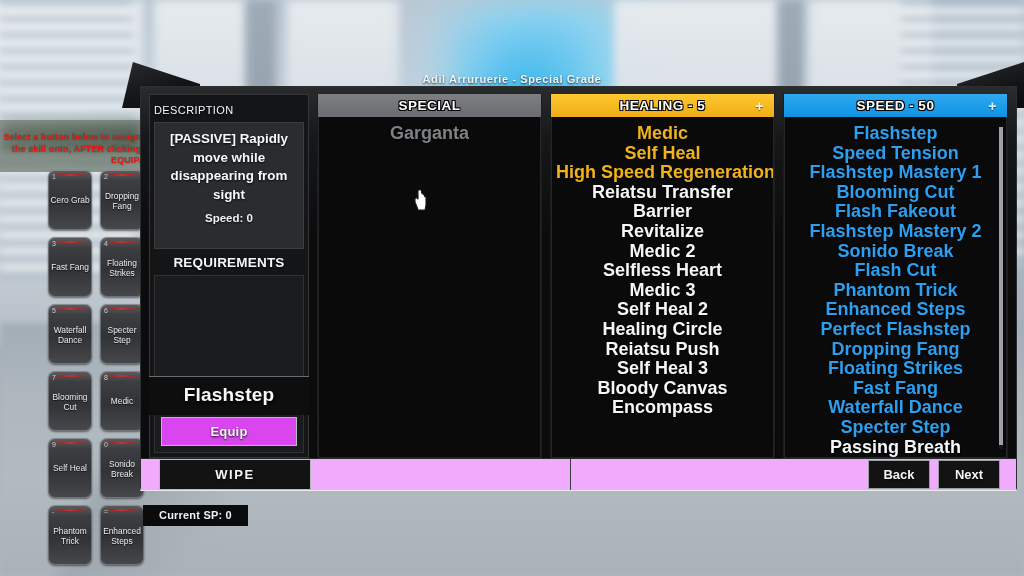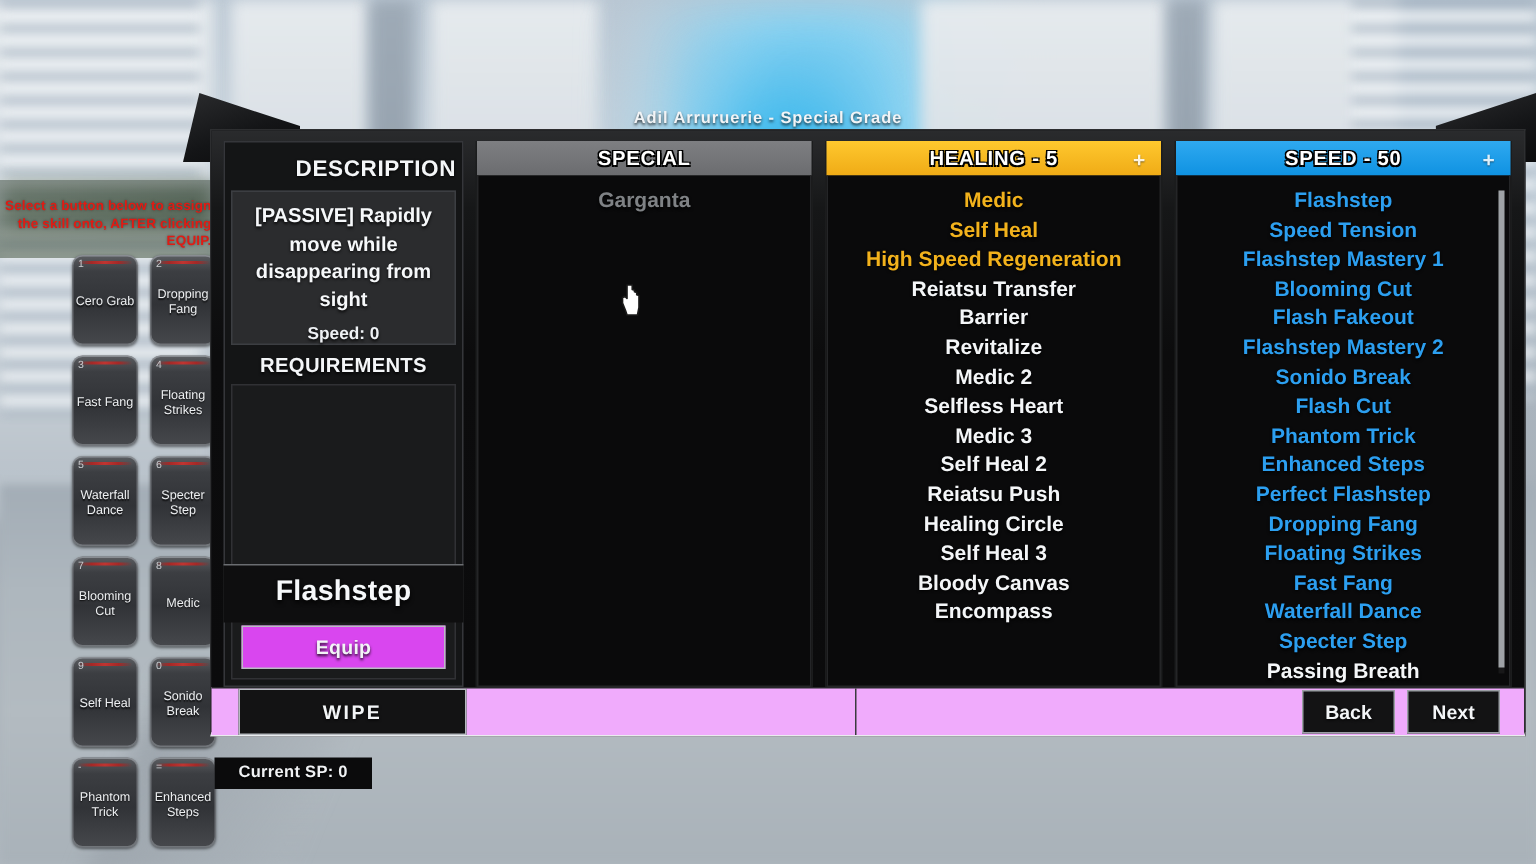--- a/index.html
+++ b/index.html
@@ -198,32 +198,32 @@
   
   .col-desc {
     flex: 0 0 160px;
     display: flex;
     flex-direction: column;
     background: #141516;
     border: 1px solid #35363a;
     padding: 4px;
   }
   .desc-head {
-    text-align: right;
+    text-align: left;
     color: #f4f6f8;
-    font-size: 15px;
-    font-weight: bold;
+    font-size: 11px;
+    font-weight: normal;
     letter-spacing: .4px;
     padding: 5px 0 6px;
     text-shadow: 0 1px 2px rgba(0,0,0,.85);
   }
   .desc-body {
     background: #2b2c2e;
     border: 1px solid #3c3e42;
-    padding: 7px 5px 0;
+    padding: 7px 5px 24px;
     text-align: center;
   }
   .desc-text {
     color: #f6f8fa;
     font-size: 13.4px;
     font-weight: bold;
     line-height: 18.5px;
     text-shadow: 0 1px 2px rgba(0,0,0,.85);
   }
   .desc-stat {
@@ -315,21 +315,21 @@
     position: relative;
     flex: 1 1 auto;
     background: #0a0a0b;
     border: 1px solid #242527;
     border-top: none;
     overflow: hidden;
     padding: 7px 4px 0;
   }
   .col-list .row {
     text-align: center;
-    font-size: 14px;
+    font-size: 18px;
     font-weight: bold;
     line-height: 19.6px;
     white-space: nowrap;
     text-shadow: 0 1px 2px rgba(0,0,0,.9);
     cursor: pointer;
   }
   .row.locked  { color: #f4f6f8; }
   .row.gold    { color: #f2b21c; }
   .row.blue    { color: #2c9ff0; }
   .row.dim     { color: #7f8285; }
@@ -534,22 +534,22 @@
               <div class="row gold">Medic</div>
               <div class="row gold">Self Heal</div>
               <div class="row gold">High Speed Regeneration</div>
               <div class="row locked">Reiatsu Transfer</div>
               <div class="row locked">Barrier</div>
               <div class="row locked">Revitalize</div>
               <div class="row locked">Medic 2</div>
               <div class="row locked">Selfless Heart</div>
               <div class="row locked">Medic 3</div>
               <div class="row locked">Self Heal 2</div>
+              <div class="row locked">Healing Circle</div>
               <div class="row locked">Reiatsu Push</div>
-              <div class="row locked">Healing Circle</div>
               <div class="row locked">Self Heal 3</div>
               <div class="row locked">Bloody Canvas</div>
               <div class="row locked">Encompass</div>
             </div>
         </div>
 
         <div class="col">
           <div class="col-head speed">
             <span>SPEED - 50</span>
             <span class="plus">+</span>

